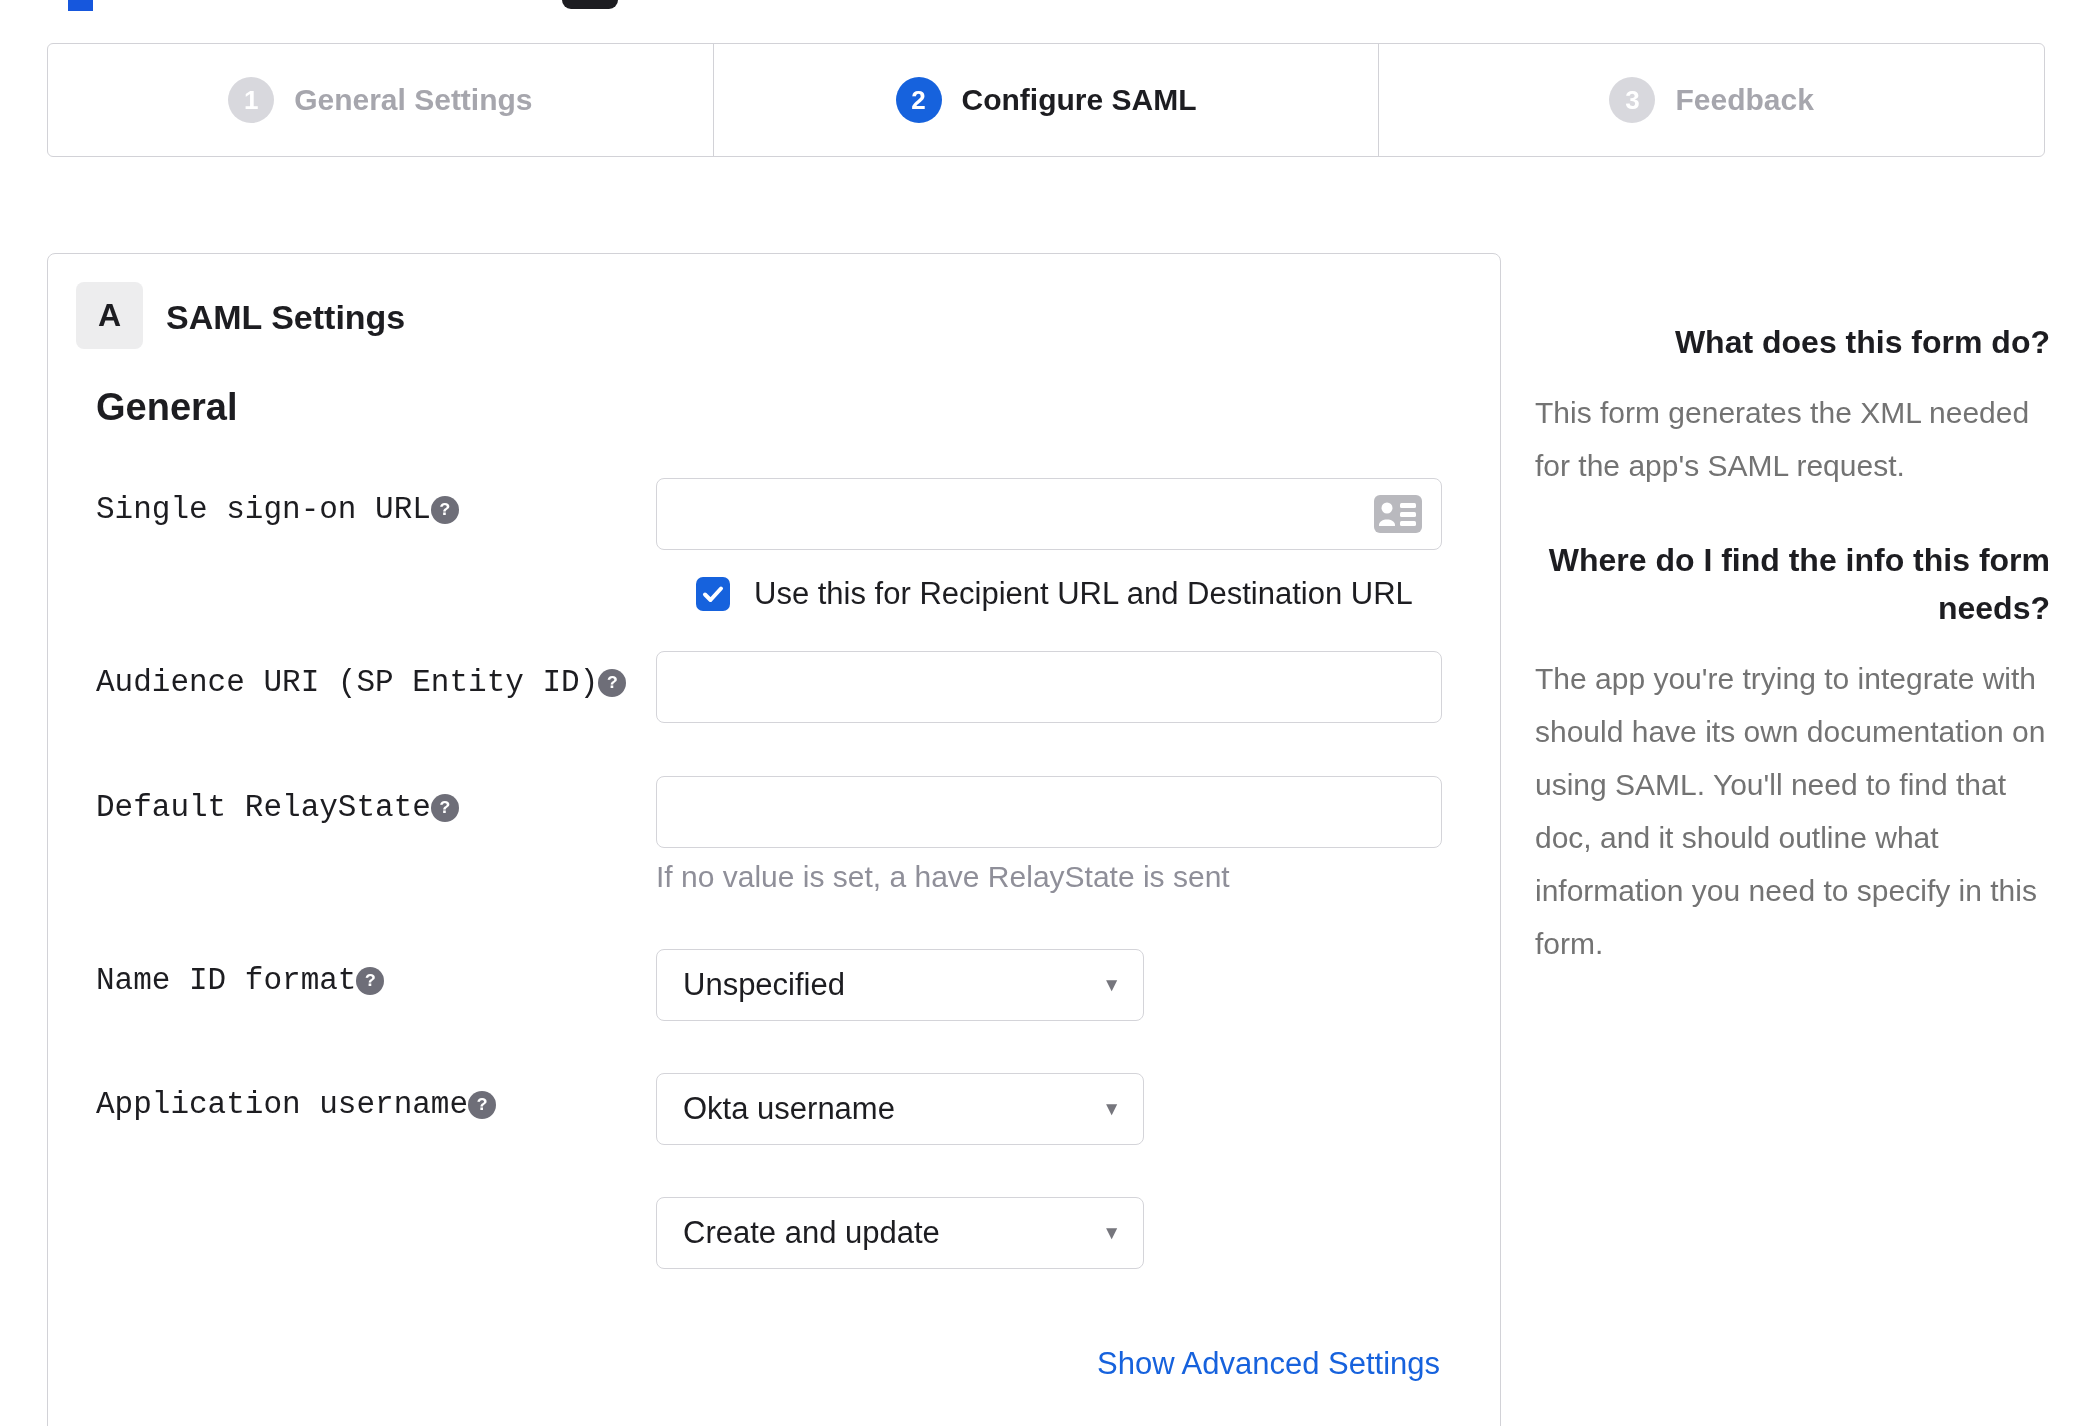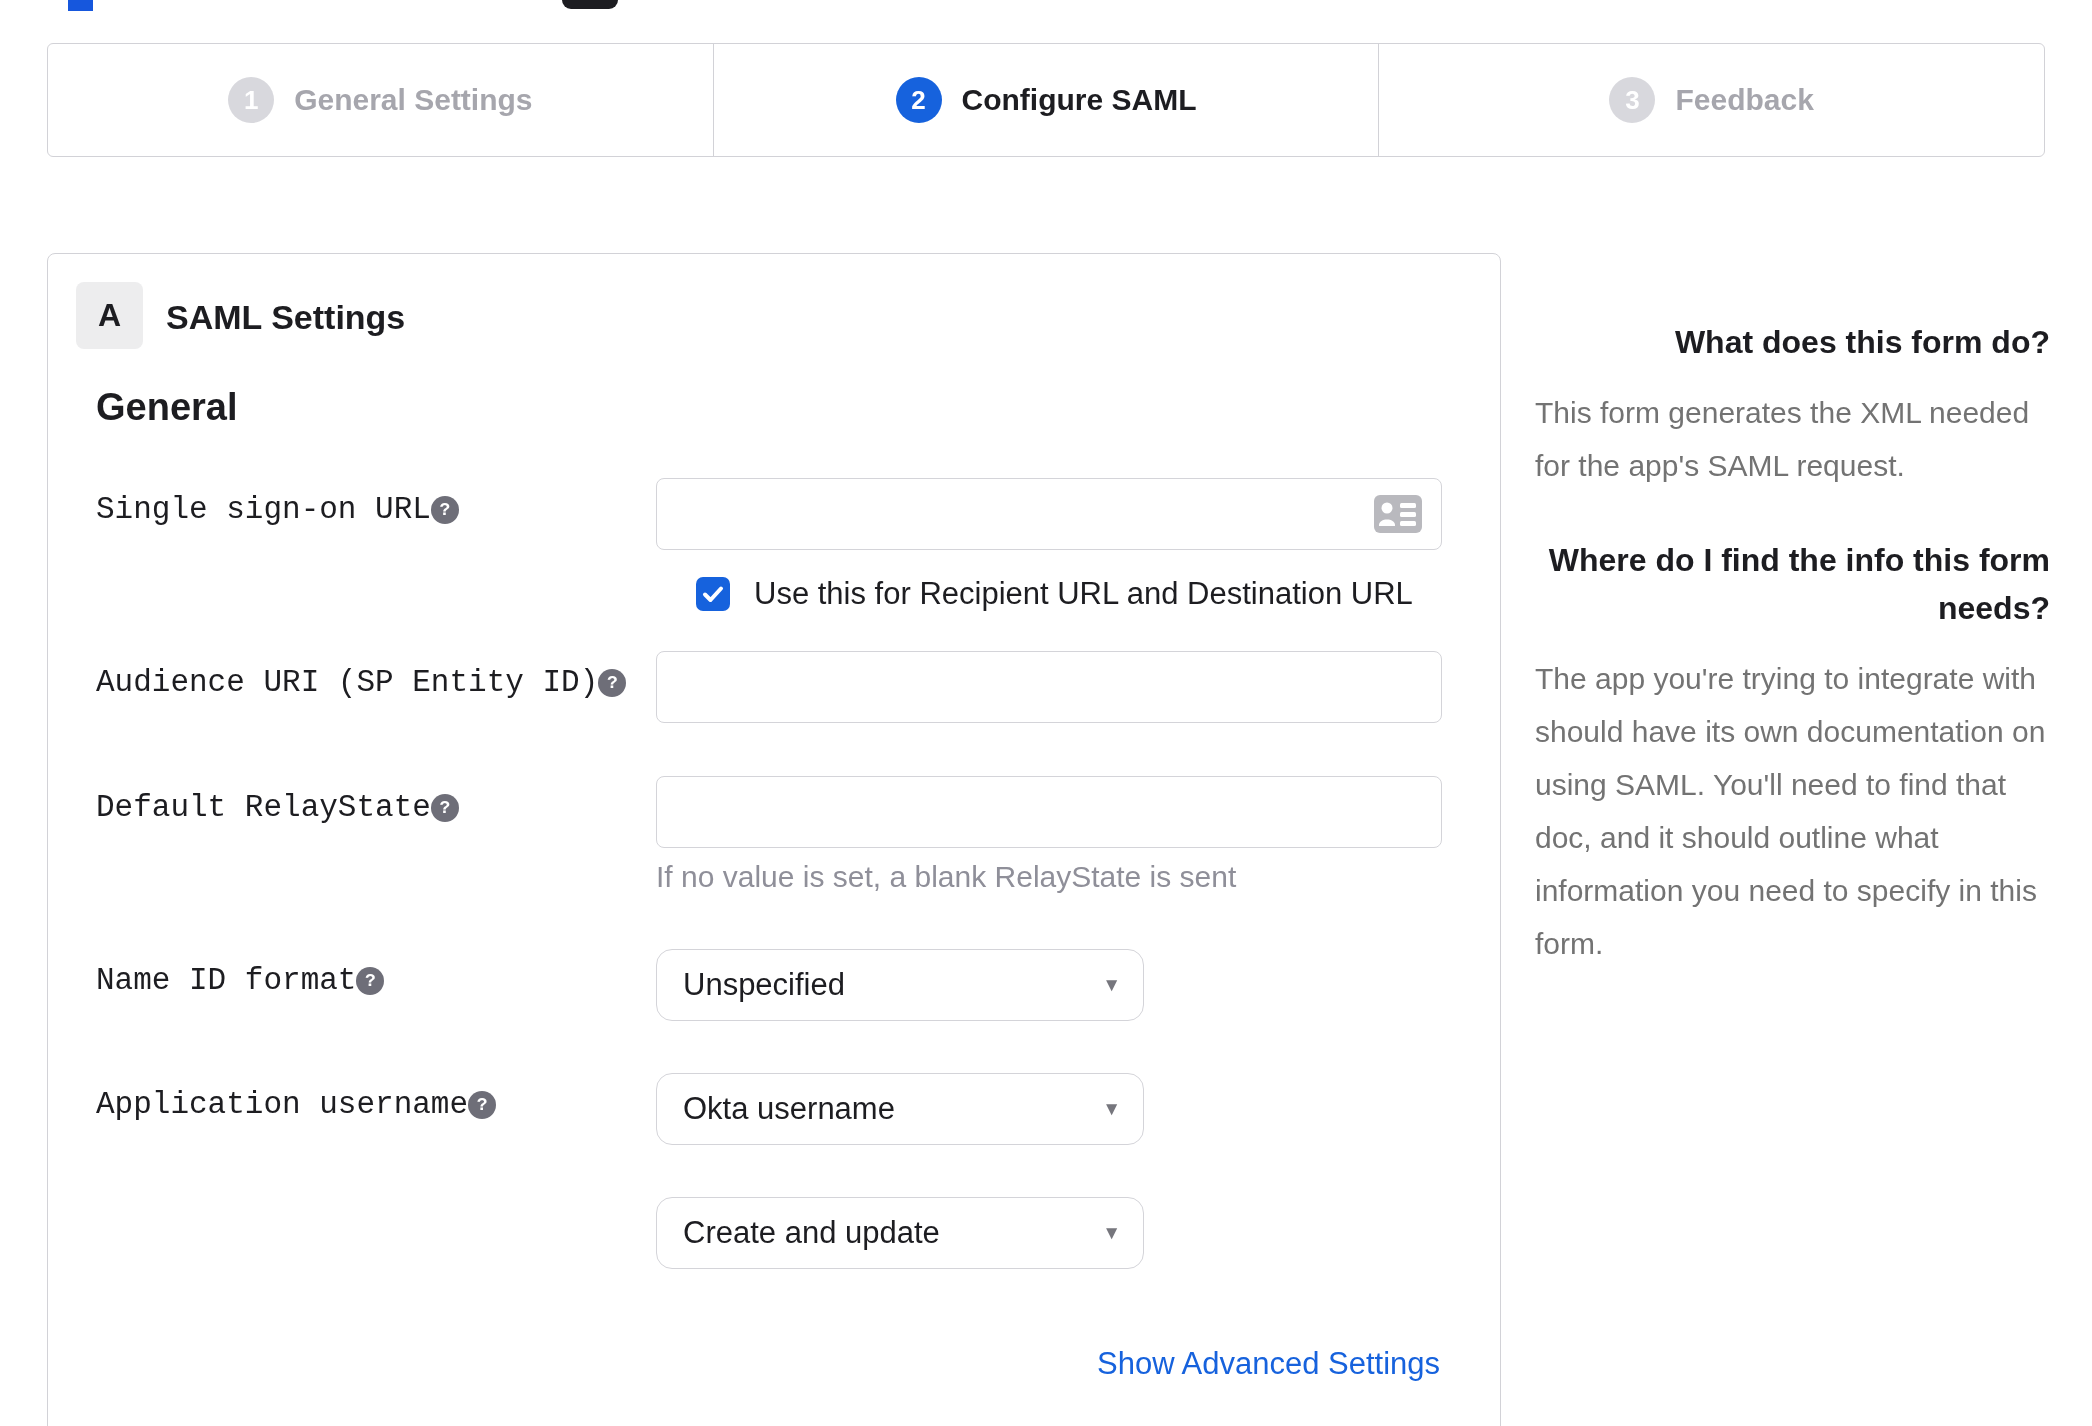--- a/index.html
+++ b/index.html
@@ -55,21 +55,21 @@
   .field { position:absolute; left:560px; top:0; }
   .text-input {
     width:786px; height:72px; border:1px solid #d4d4d9; border-radius:8px;
     background:#fff; font-size:31px; padding:0 80px 0 26px; color:#1d1d21; outline:none;
     font-family:"Liberation Sans", sans-serif;
   }
   .input-wrap { position:relative; width:786px; }
   .card-icon { position:absolute; right:20px; top:17px; width:48px; height:38px; }
 
   .select-box {
-    position:relative; width:488px; height:72px; border:1px solid #d4d4d9; border-radius:16px;
+    position:relative; width:488px; height:72px; border:1px solid #d4d4d9; border-radius:8px;
     background:#fff; display:flex; align-items:center; padding:0 60px 0 26px;
     font-size:31px; color:#1d1d21; cursor:pointer;
   }
   .select-caret {
     position:absolute; right:22px; top:50%; transform:translateY(-50%);
     font-size:19px; color:#76767d;
   }
 
   .checkbox-row { position:absolute; left:608px; display:flex; align-items:center; gap:24px;padding-left:40px; }
   .checkbox {
@@ -156,21 +156,21 @@
 
   <div class="row" style="top:522px;">
     <div class="row-label">
       <span>Default RelayState</span>
       <span class="help-icon">?</span>
     </div>
     <div class="field input-wrap">
       <input class="text-input" type="text" value="" style="">
     </div>
   </div>
-  <div class="hint" style="top:606px;">If no value is set, a blank RelayState is sent</div>
+  <div class="hint" style="top:606px;">If no value is set, a have RelayState is sent</div>
 
   <div class="row" style="top:695px;">
     <div class="row-label">
       <span>Name ID format</span>
       <span class="help-icon">?</span>
     </div>
     <div class="field select-box">
       <span>Unspecified</span>
       <span class="select-caret">▼</span>
     </div>

